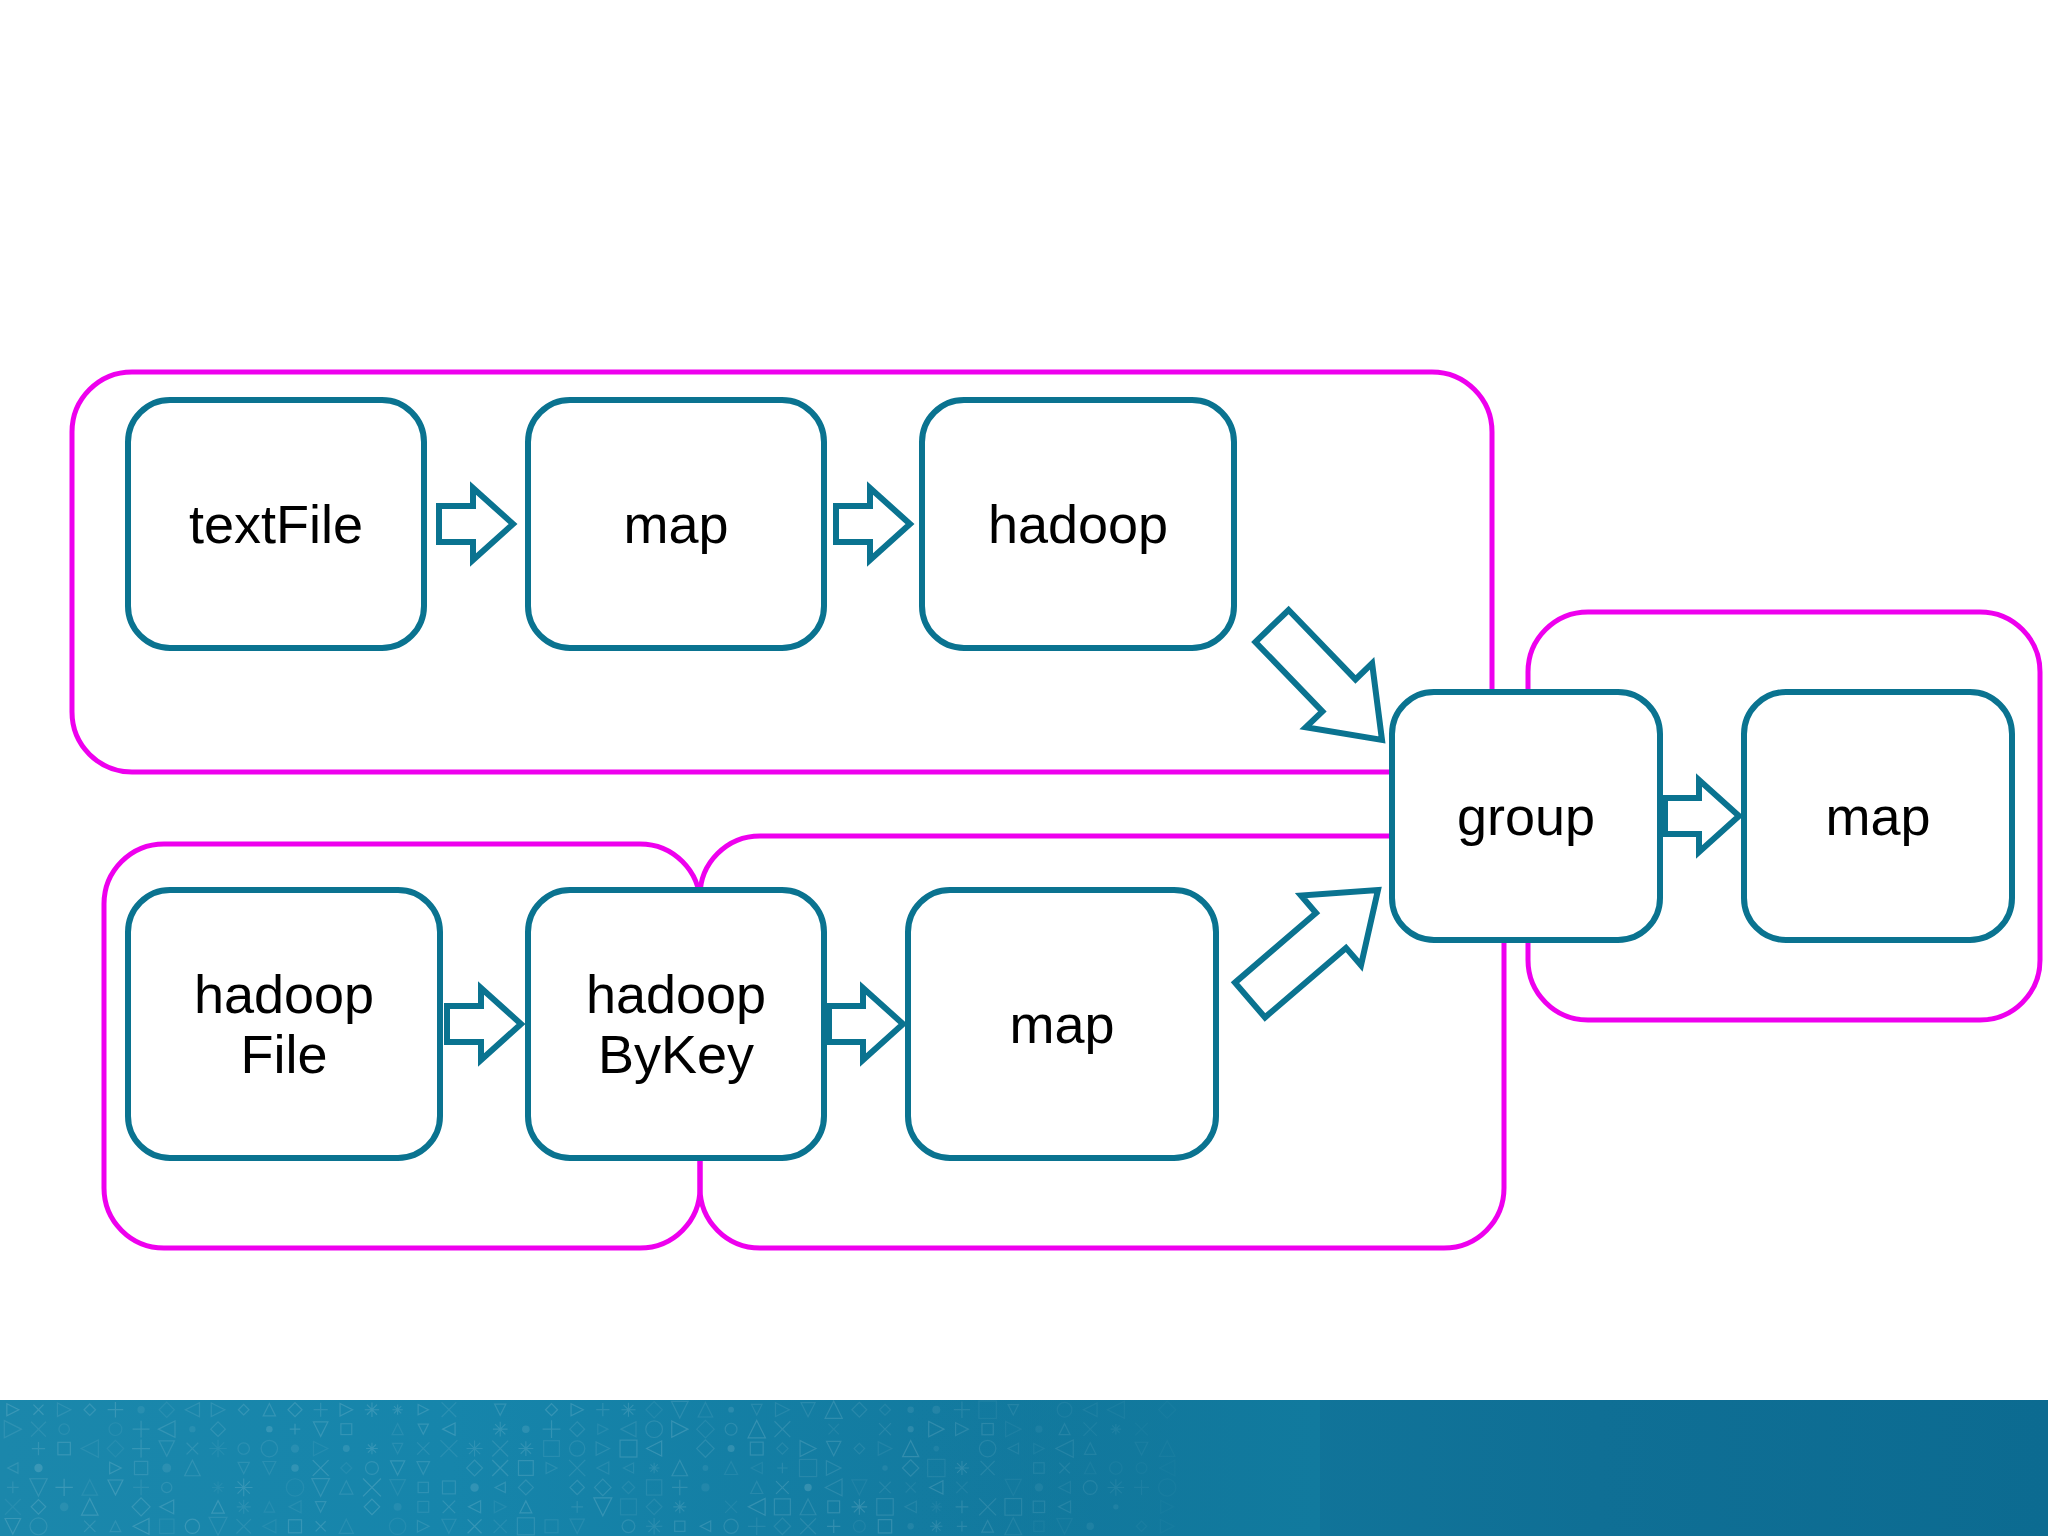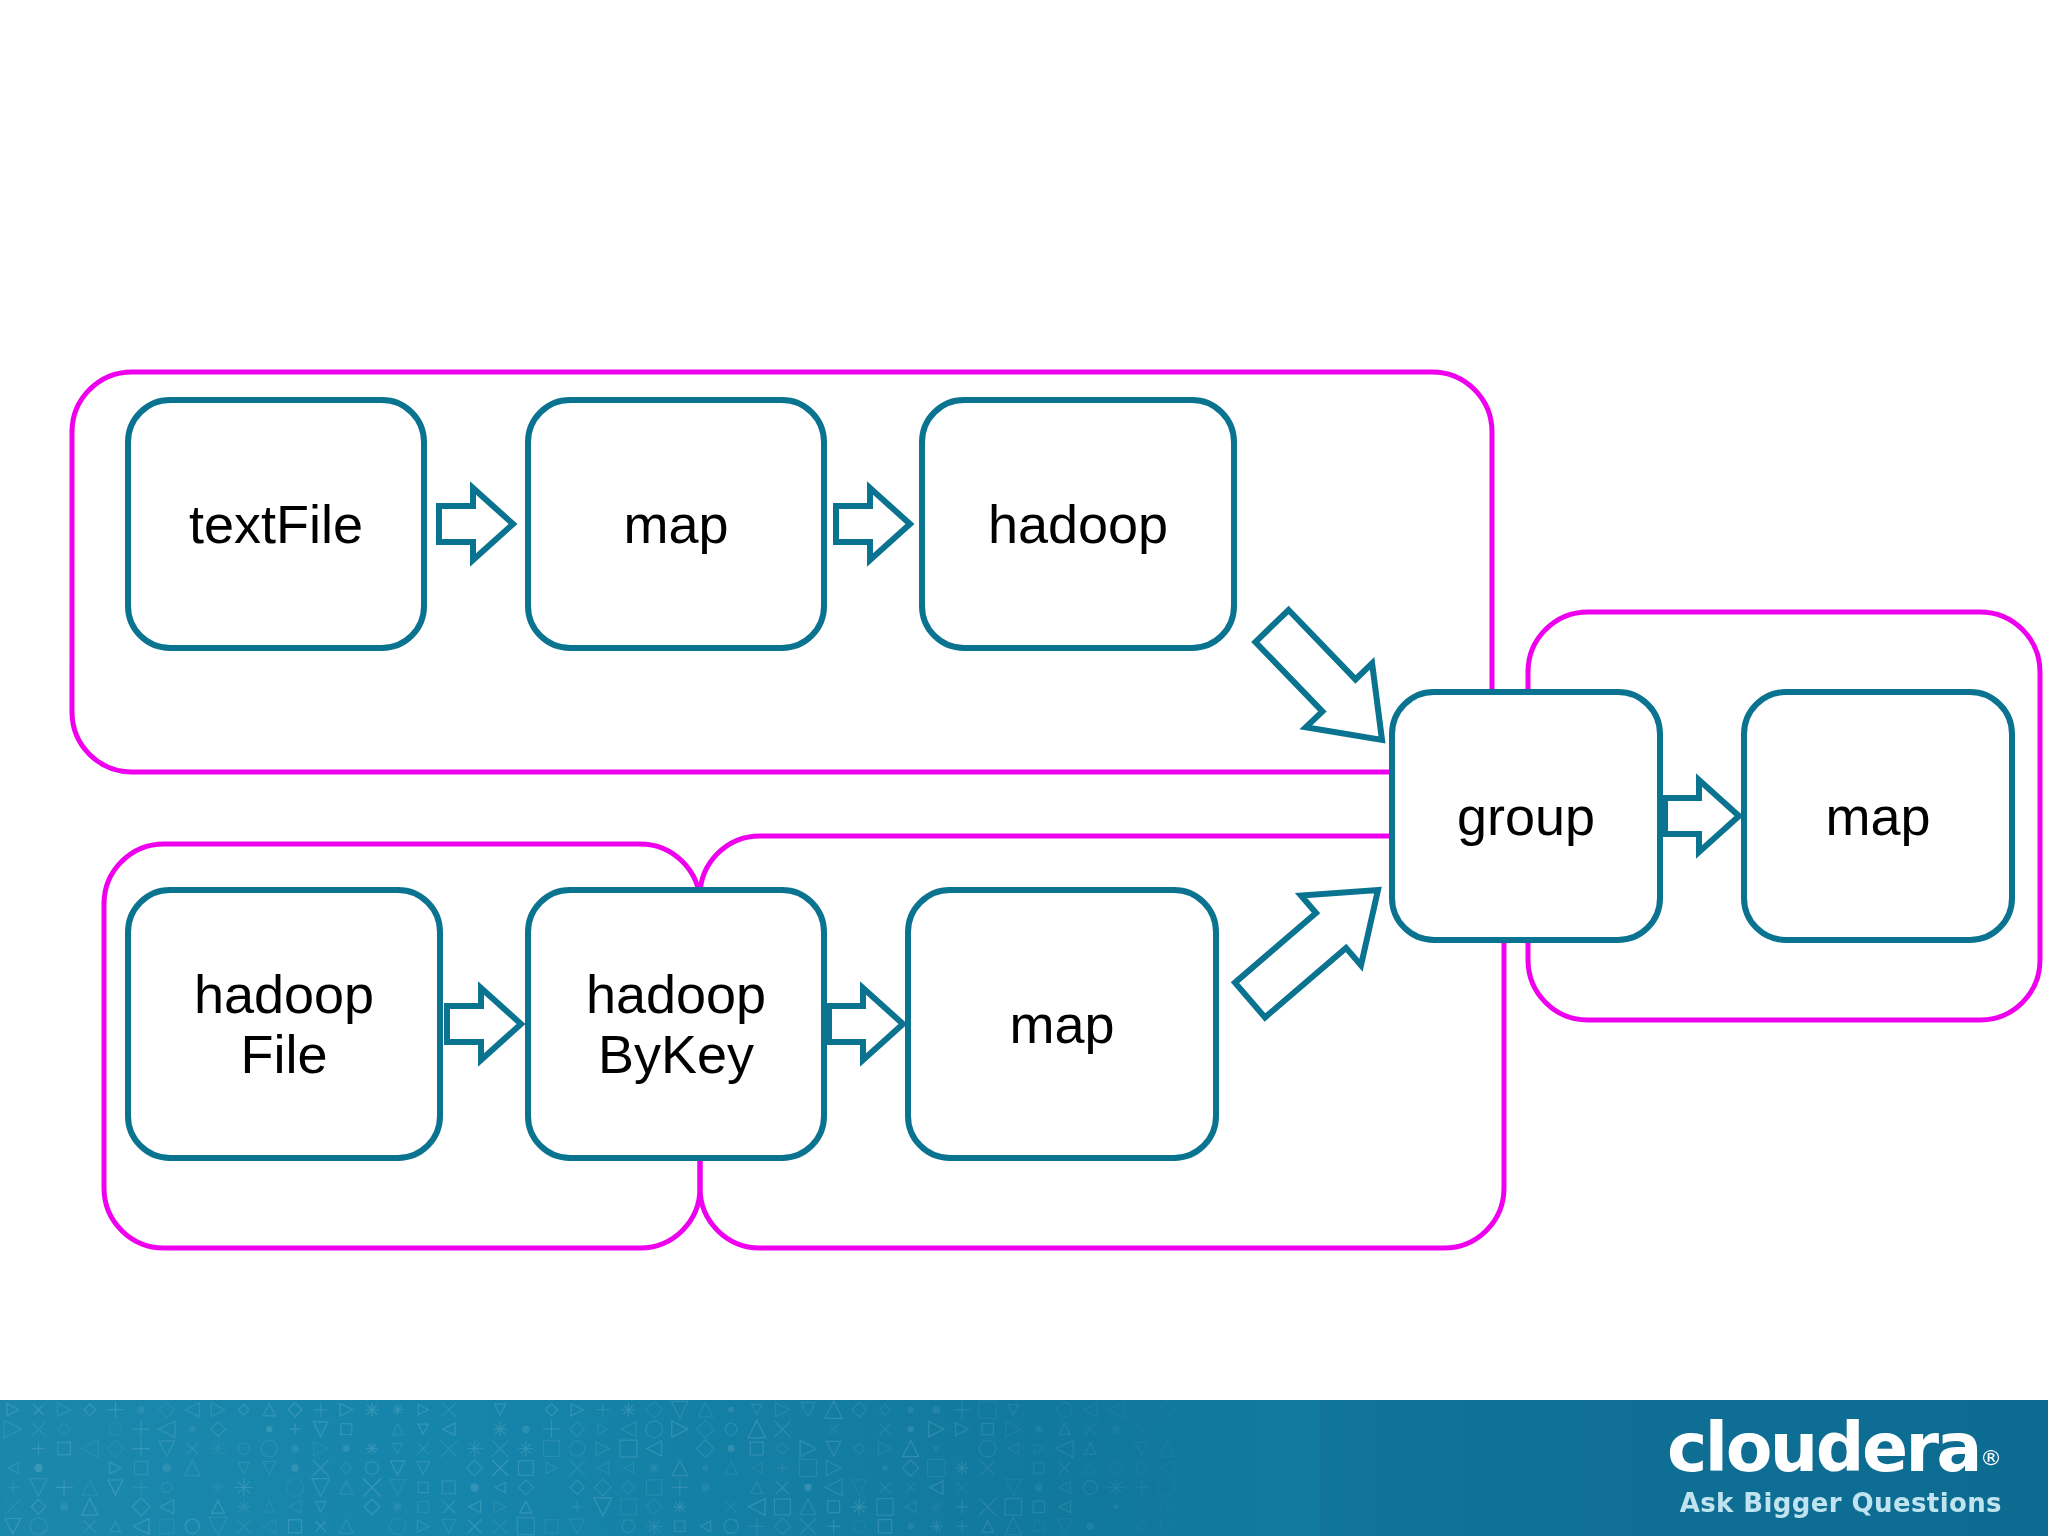--- a/index.html
+++ b/index.html
@@ -442,21 +442,15 @@
         <path d="M961.9565217391304,121.13841690335953L961.9565217391304,131.433011668069M956.8092243567756,126.28571428571426L967.1038191214851,126.28571428571426" fill="none" stroke="rgba(255,255,255,0.22)" stroke-width="1.2"></path>
         <polygon points="987.6086956521739,120.47967829023086 993.4147316476573,132.09175028119768 981.8026596566905,132.09175028119768" fill="none" stroke="rgba(255,255,255,0.24)" stroke-width="1.2"></polygon>
         <polygon points="1013.2608695652174,117.80883170877182 1021.7377521421598,134.76259686265672 1004.7839869882749,134.76259686265672" fill="none" stroke="rgba(255,255,255,0.17)" stroke-width="1.2"></polygon>
         <rect x="1033.8315744192703" y="121.20424522672378" width="10.162938117980957" height="10.162938117980957" fill="none" stroke="rgba(255,255,255,0.11)" stroke-width="1.2"></rect>
         <polygon points="1064.5652173913043,134.002995627267 1072.282498732857,118.56843294416153 1056.8479360497515,118.56843294416153" fill="none" stroke="rgba(255,255,255,0.11)" stroke-width="1.2"></polygon>
         <circle cx="1090.2173913043478" cy="126.28571428571426" r="3.7320144176483154" fill="rgba(255,255,255,0.19)" stroke="none"></circle>
         <polygon points="1141.5217391304348,121.14291395459854 1146.6645394615505,126.28571428571426 1141.5217391304348,131.42851461683 1136.378938799319,126.28571428571426" fill="none" stroke="rgba(255,255,255,0.14)" stroke-width="1.2"></polygon>
         <polygon points="1173.932137530783,126.28571428571426 1160.4156885561736,119.52748979840958 1160.4156885561736,133.04393877301897" fill="none" stroke="rgba(255,255,255,0.11)" stroke-width="1.2"></polygon>
       </svg>
     <div id="banner-fade"></div>
-    <div id="logo">
-      <div>
-        <span id="logo-word">cloudera</span><span id="logo-reg">®</span>
-      </div>
-      <div id="logo-tag">Ask Bigger Questions</div>
-    </div>
   </div>
 
 </div>
 
 </body></html>

